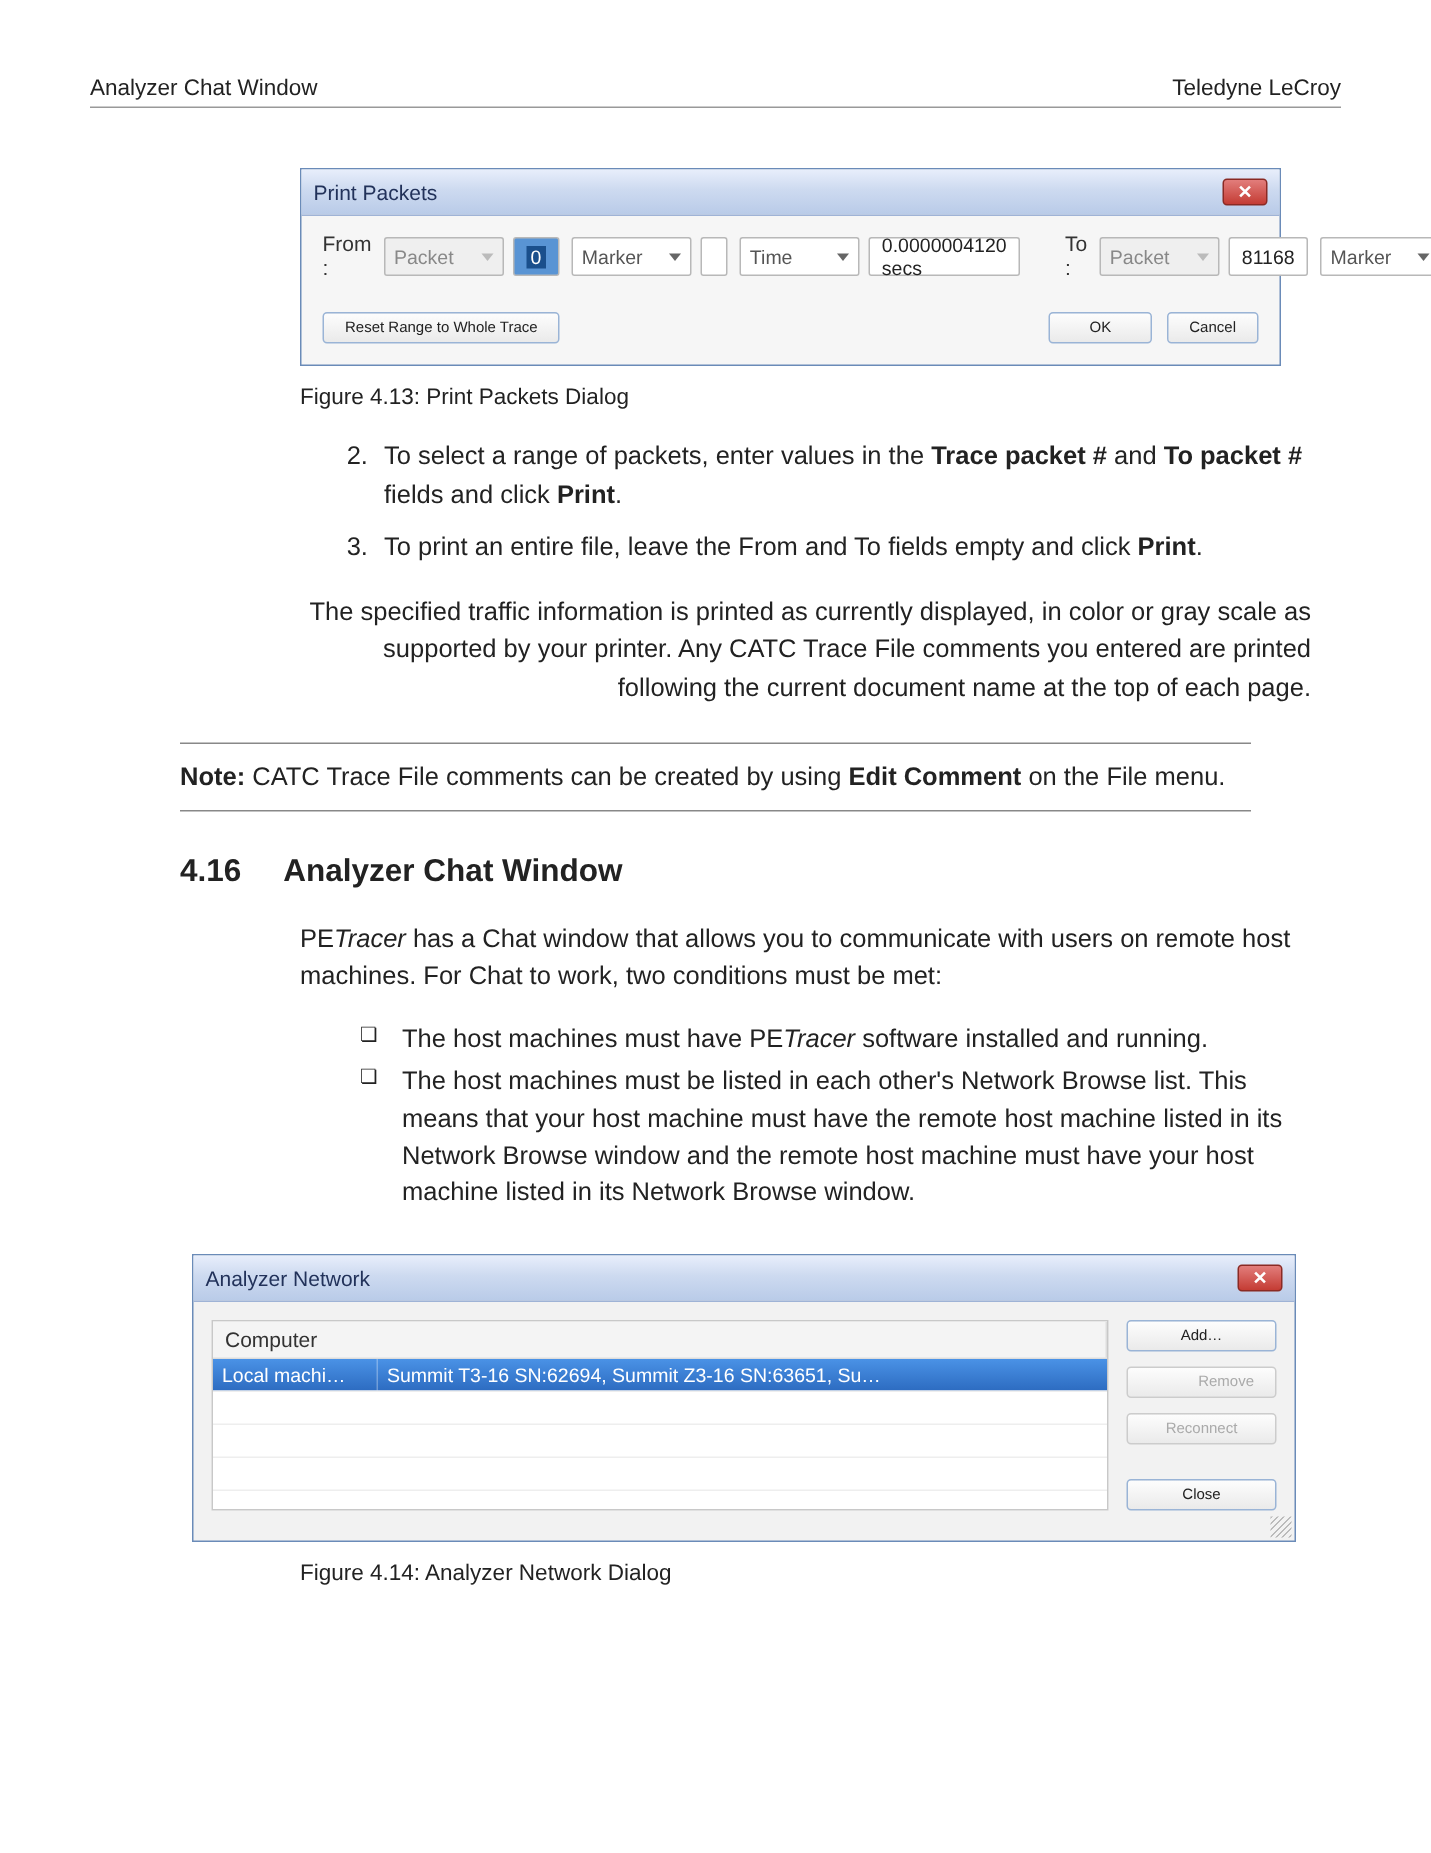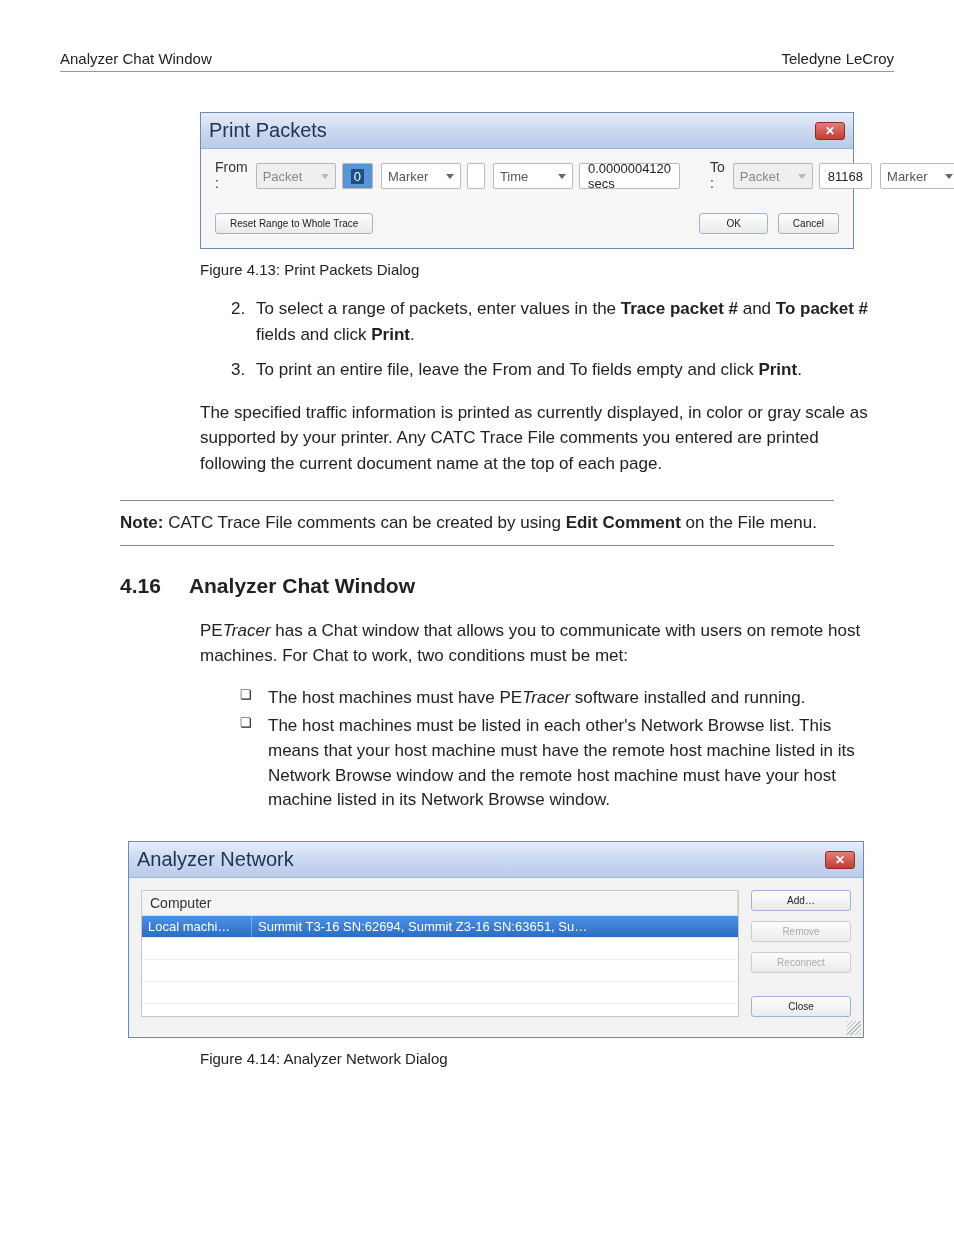--- a/index.html
+++ b/index.html
@@ -30,21 +30,21 @@
     font-size: 14px;
   }
   .titlebar {
     display: flex;
     justify-content: space-between;
     align-items: center;
     background: linear-gradient(#e8eefb, #cddaf0 45%, #b9cbe8);
     padding: 6px 8px;
     border-bottom: 1px solid #9fb3d6;
   }
-  .titlebar-text { color: #22325a; font-size: 20px; }
+  .titlebar-text { color: #22325a; font-size: 14px; }
   .close-btn {
     background: linear-gradient(#e27d7b, #c43c34);
     border: 1px solid #8a2a24;
     border-radius: 3px;
     color: #fff;
     width: 30px;
     height: 18px;
     display: flex;
     justify-content: center;
     align-items: center;
@@ -114,20 +114,21 @@
     margin-left: 140px;
     margin-right: 20px;
     line-height: 1.5;
     font-size: 17px;
   }
   .body-text-full {
     margin-left: 140px;
     margin-right: 20px;
     line-height: 1.5;
     font-size: 17px;
+    text-align: right;
   }
   ol.numlist { margin: 0 0 12px 150px; padding-left: 40px; }
   ol.numlist li { margin-bottom: 10px; line-height: 1.5; padding-left: 6px; font-size: 17px; }
   .note-block {
     border-top: 1px solid #888;
     border-bottom: 1px solid #888;
     margin: 24px 60px 28px 60px;
     padding: 10px 0;
     font-size: 17px;
     line-height: 1.4;
@@ -334,21 +335,21 @@
         <div class="an-td">Local machi…</div>
         <div class="an-td">Summit T3-16 SN:62694, Summit Z3-16 SN:63651, Su…</div>
       </div>
       <div class="an-empty-row"></div>
       <div class="an-empty-row"></div>
       <div class="an-empty-row"></div>
       <div class="an-empty-row"></div>
     </div>
     <div class="an-btncol">
       <div class="winbtn" style="text-align:center;">Add…</div>
-      <div class="winbtn disabled" style="text-align:center;">Remove</div>
+      <div class="winbtn disabled" style="text-align:right;">Remove</div>
       <div class="winbtn disabled" style="text-align:center;">Reconnect</div>
       <div class="winbtn bottom-push" style="text-align:center;">Close</div>
     </div>
   </div>
   <div class="resize-grip"></div>
 </div>
 
 <div class="fig-caption">Figure 4.14:  Analyzer Network Dialog</div>
 
 </body></html>

